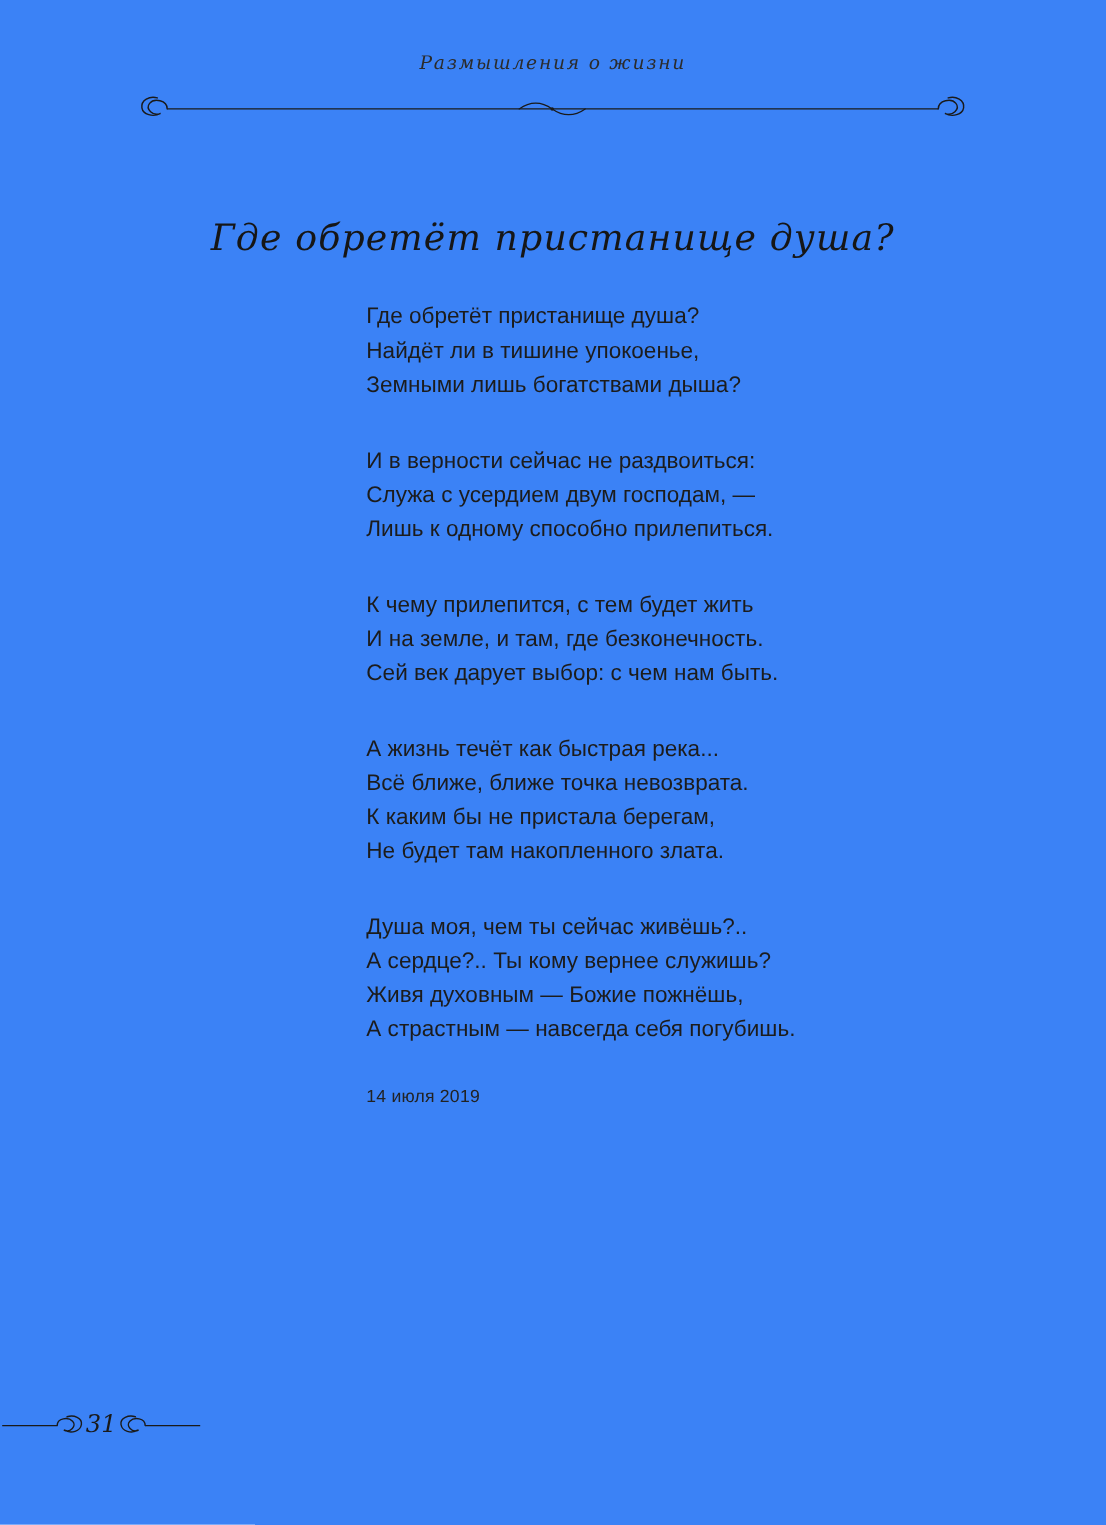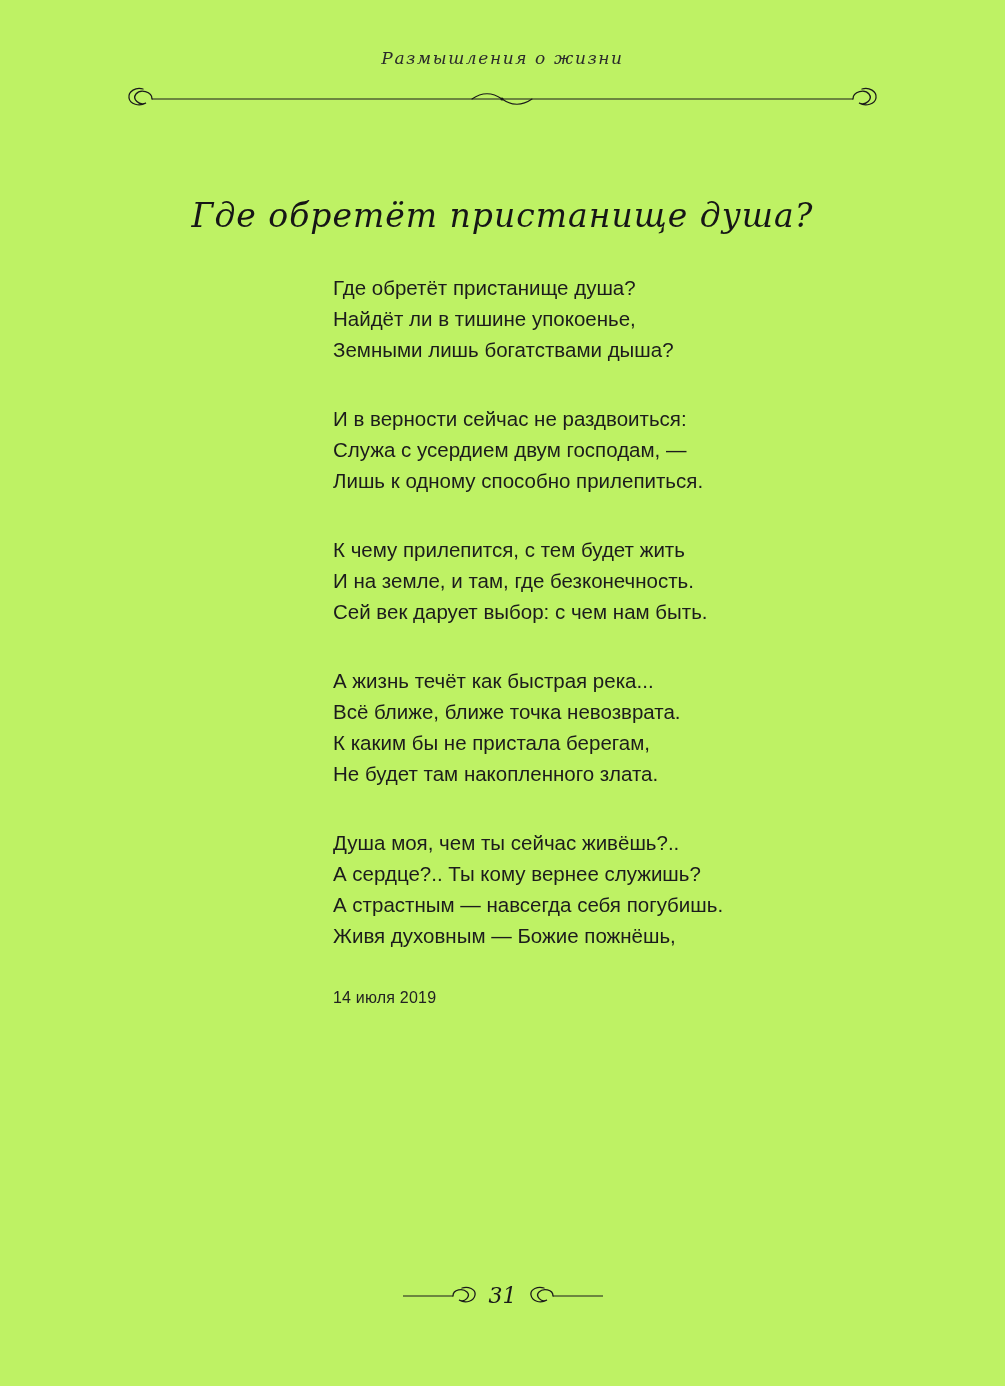--- a/index.html
+++ b/index.html
@@ -12,21 +12,21 @@
     height: 1386px;
     position: relative;
     font-family: "Liberation Sans", sans-serif;
     color: #1a1a1a;
     overflow: hidden;
   }
 
   .page {
     position: absolute;
     inset: 0;
-    background: #bef264;
+    background: #3b82f6;
     padding-left: 32px;
   }
 
   
   .running-head {
     position: absolute;
     top: 48px;
     left: 0;
     right: 0;
     text-align: center;
@@ -89,22 +89,20 @@
   }
 
   
   .footer {
     position: absolute;
     bottom: 78px;
     left: 0;
     right: 0;
     display: flex;
     align-items: center;
-    justify-content: center;
-    gap: 10px;
   }
   .folio {
     font-family: "DejaVu Serif", serif;
     font-style: italic;
     font-size: 22px;
     color: #1a1a1a;
   }
   .orn {
     display: block;
   }
@@ -151,22 +149,22 @@
     <div class="stanza">
       <div class="line">А жизнь течёт как быстрая река...</div>
       <div class="line">Всё ближе, ближе точка невозврата.</div>
       <div class="line">К каким бы не пристала берегам,</div>
       <div class="line">Не будет там накопленного злата.</div>
     </div>
 
     <div class="stanza">
       <div class="line">Душа моя, чем ты сейчас живёшь?..</div>
       <div class="line">А сердце?.. Ты кому вернее служишь?</div>
+      <div class="line">Живя духовным — Божие пожнёшь,</div>
       <div class="line">А страстным — навсегда себя погубишь.</div>
-      <div class="line">Живя духовным — Божие пожнёшь,</div>
     </div>
 
     <div class="poem-date">14 июля 2019</div>
   </div>
 
   <div class="footer">
     <svg class="orn" width="78" height="20" viewBox="0 0 78 20">
       <path d="M2 10 H52" stroke="#1a1a1a" stroke-width="1.1" fill="none"></path>
       <path d="M52 10 C52 3, 62 2, 66 6 C70 10, 64 17, 58 14 C65 18, 73 15, 74 9 C75 3, 67 0, 61 2" stroke="#1a1a1a" stroke-width="1.3" fill="none" stroke-linecap="round"></path>
     </svg>

